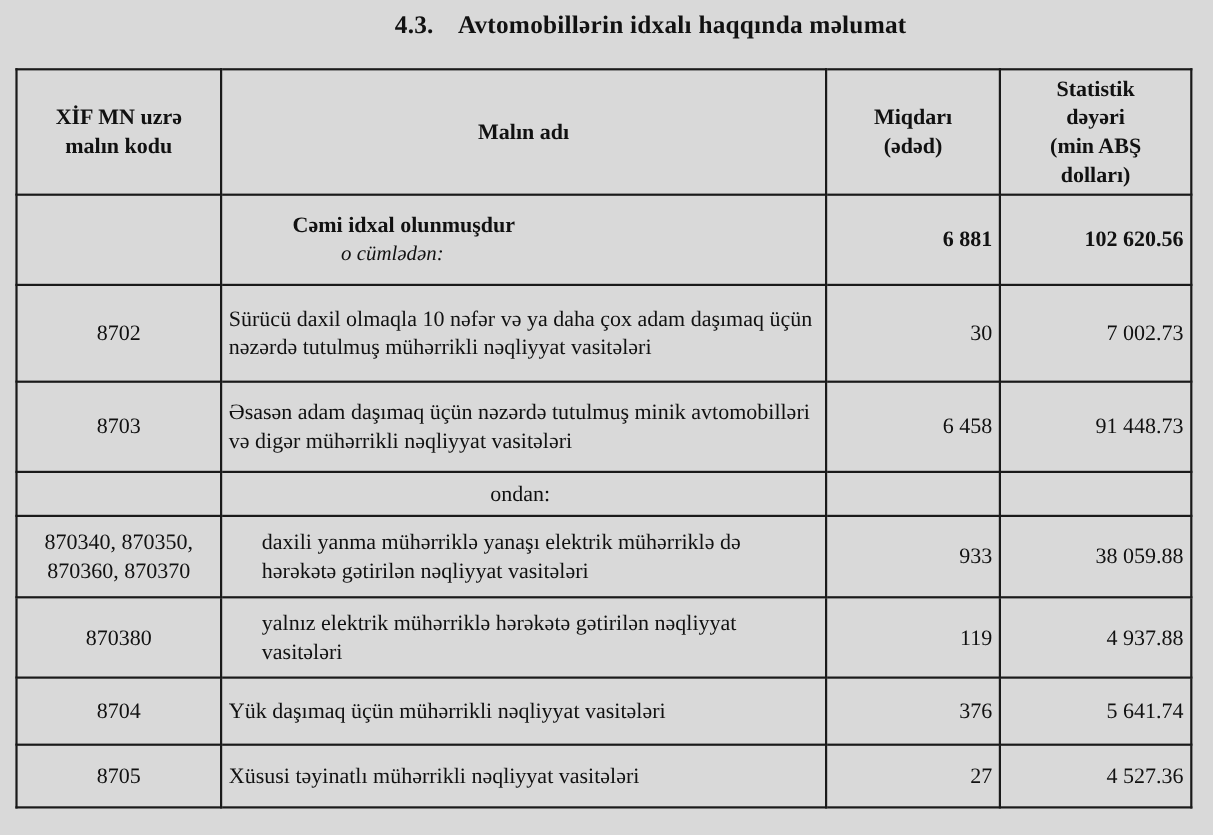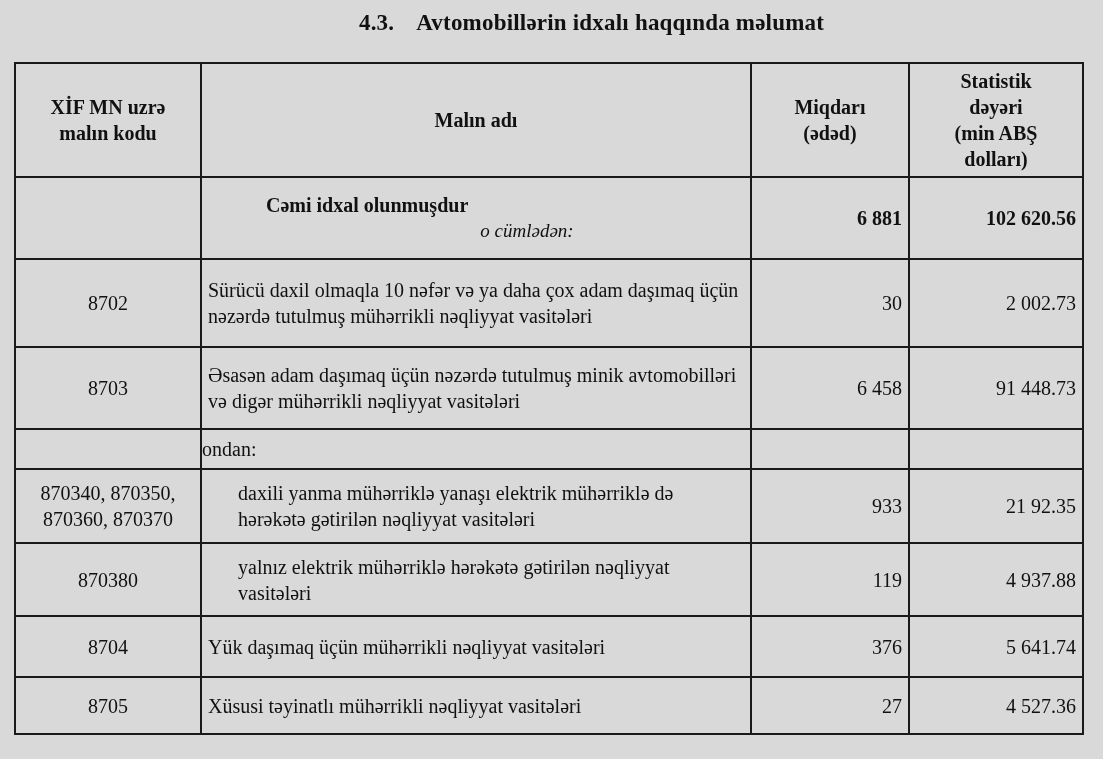--- a/index.html
+++ b/index.html
@@ -76,23 +76,22 @@
   tr.r-8704 td { height: 61px; border-radius: 14px; }
   tr.r-8705 td { height: 57px; border-radius: 23px; }
 
   td.name.total-name { padding-left: 64px; font-weight: bold; }
   td.name.total-name .sub {
     display: block;
     padding-left: 44px;
     font-weight: normal;
     font-style: italic;
     font-size: 19px;
-    text-align: center;
   }
-  td.name.section { padding-left: 0; }
+  td.name.section { text-align: center; padding-left: 0; }
   td.name.indent { padding-left: 36px; }
   td.qty.bold, td.val.bold { font-weight: bold; }
 </style>
 </head>
 <body>
 
 <div class="page">
 
   <div class="title">
     <span class="num">4.3.</span><span>Avtomobillərin idxalı haqqında məlumat</span>
@@ -125,39 +124,39 @@
           <span>Cəmi idxal olunmuşdur</span>
           <span class="sub">o cümlədən:</span>
         </td>
         <td class="qty bold">6 881</td>
         <td class="val bold">102 620.56</td>
       </tr>
       <tr class="r-8702">
         <td class="code">8702</td>
         <td class="name">Sürücü daxil olmaqla 10 nəfər və ya daha çox adam daşımaq üçün nəzərdə tutulmuş mühərrikli nəqliyyat vasitələri</td>
         <td class="qty">30</td>
-        <td class="val">2 002.73</td>
+        <td class="val">7 002.73</td>
       </tr>
       <tr class="r-8703">
         <td class="code">8703</td>
         <td class="name">Əsasən adam daşımaq üçün nəzərdə tutulmuş minik avtomobilləri və digər mühərrikli nəqliyyat vasitələri</td>
         <td class="qty">6 458</td>
         <td class="val">91 448.73</td>
       </tr>
       <tr class="r-ondan">
         <td class="code"></td>
         <td class="name section">ondan:</td>
         <td class="qty"></td>
         <td class="val"></td>
       </tr>
       <tr class="r-hybrid">
         <td class="code">870340, 870350, 870360, 870370</td>
         <td class="name indent">daxili yanma mühərriklə yanaşı elektrik mühərriklə də hərəkətə gətirilən nəqliyyat vasitələri</td>
         <td class="qty">933</td>
-        <td class="val">21 92.35</td>
+        <td class="val">38 059.88</td>
       </tr>
       <tr class="r-electric">
         <td class="code">870380</td>
         <td class="name indent">yalnız elektrik mühərriklə hərəkətə gətirilən nəqliyyat vasitələri</td>
         <td class="qty">119</td>
         <td class="val">4 937.88</td>
       </tr>
       <tr class="r-8704">
         <td class="code">8704</td>
         <td class="name">Yük daşımaq üçün mühərrikli nəqliyyat vasitələri</td>

